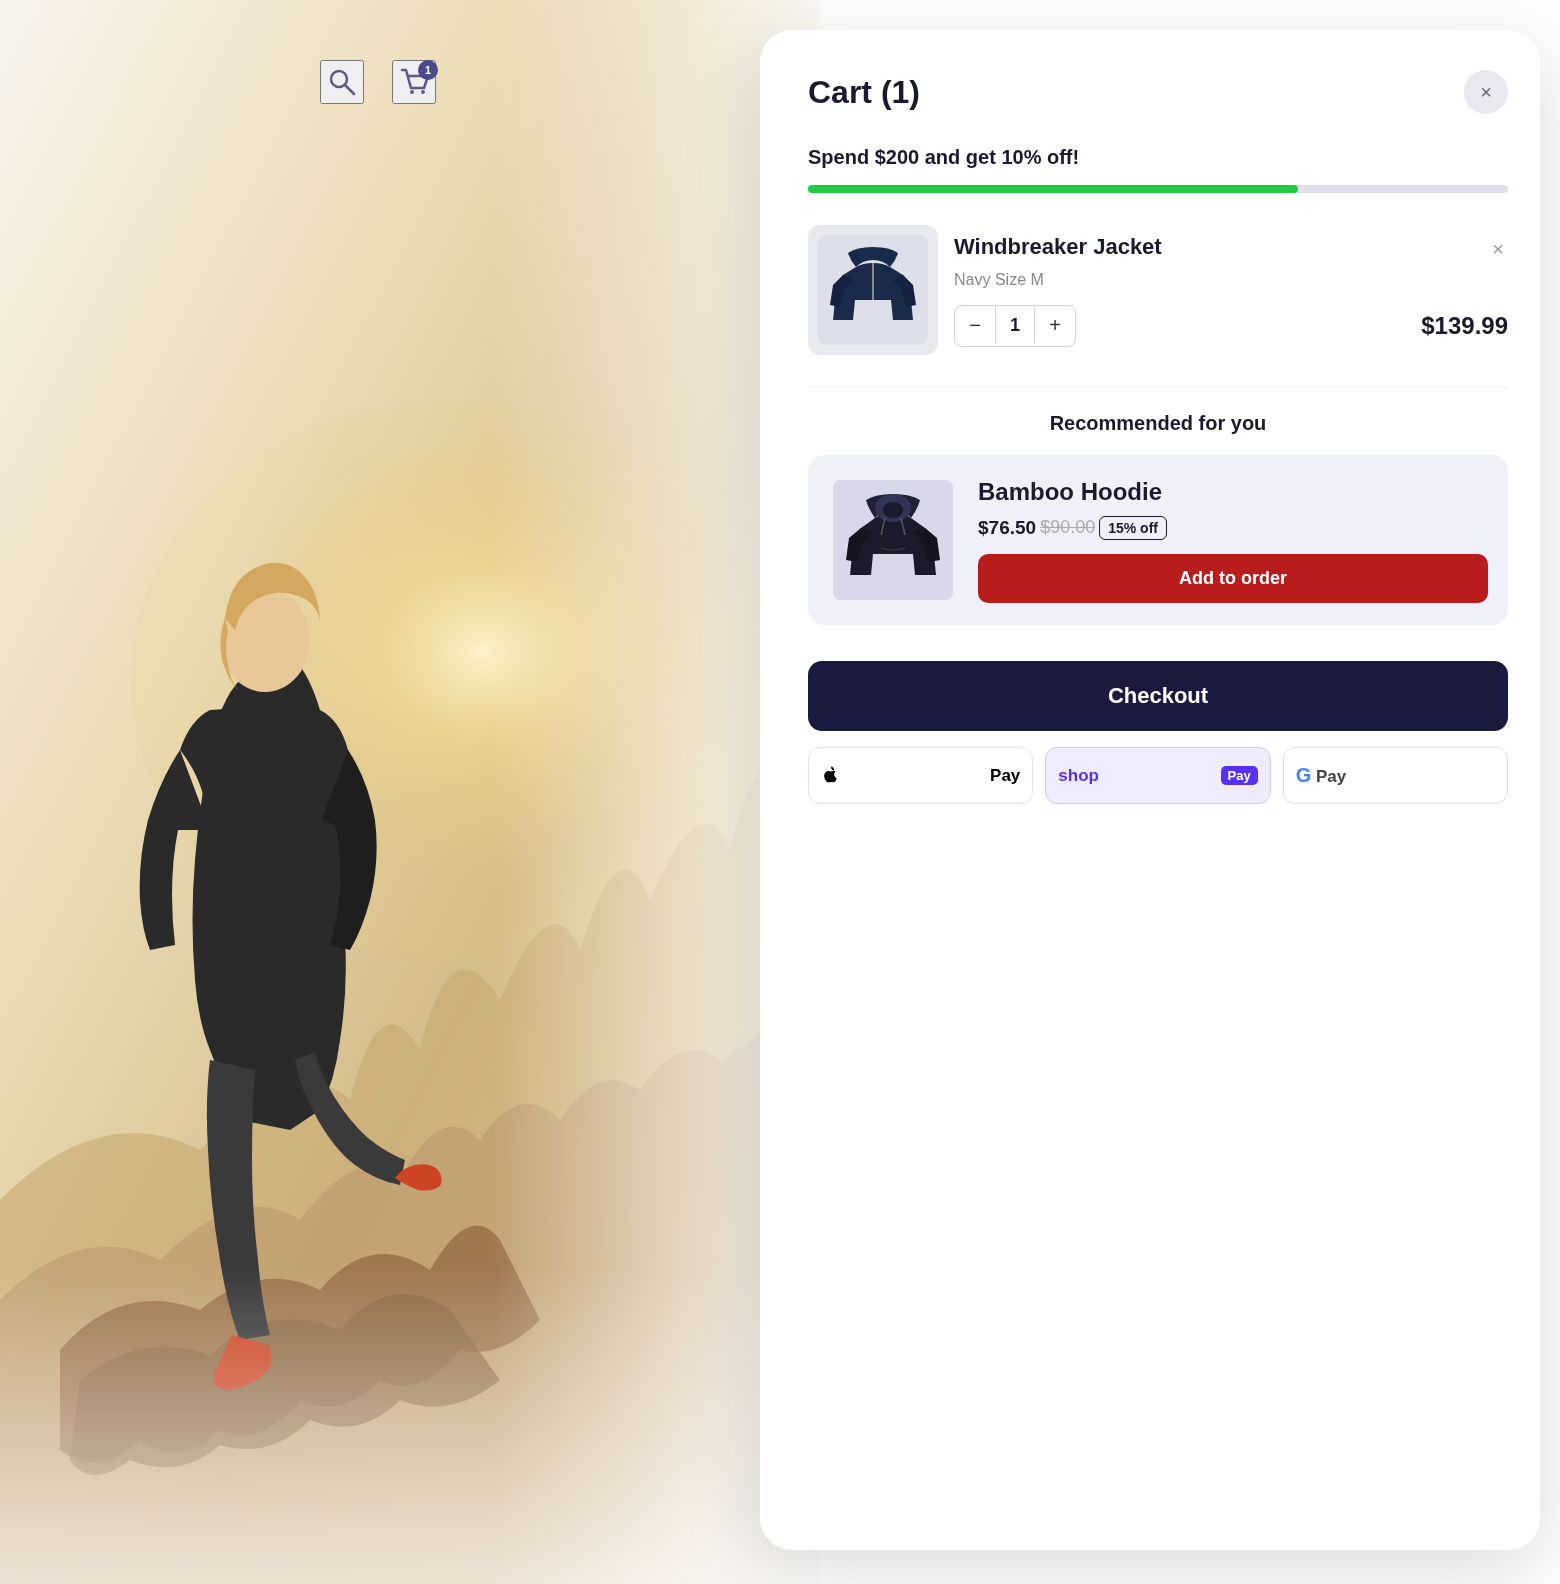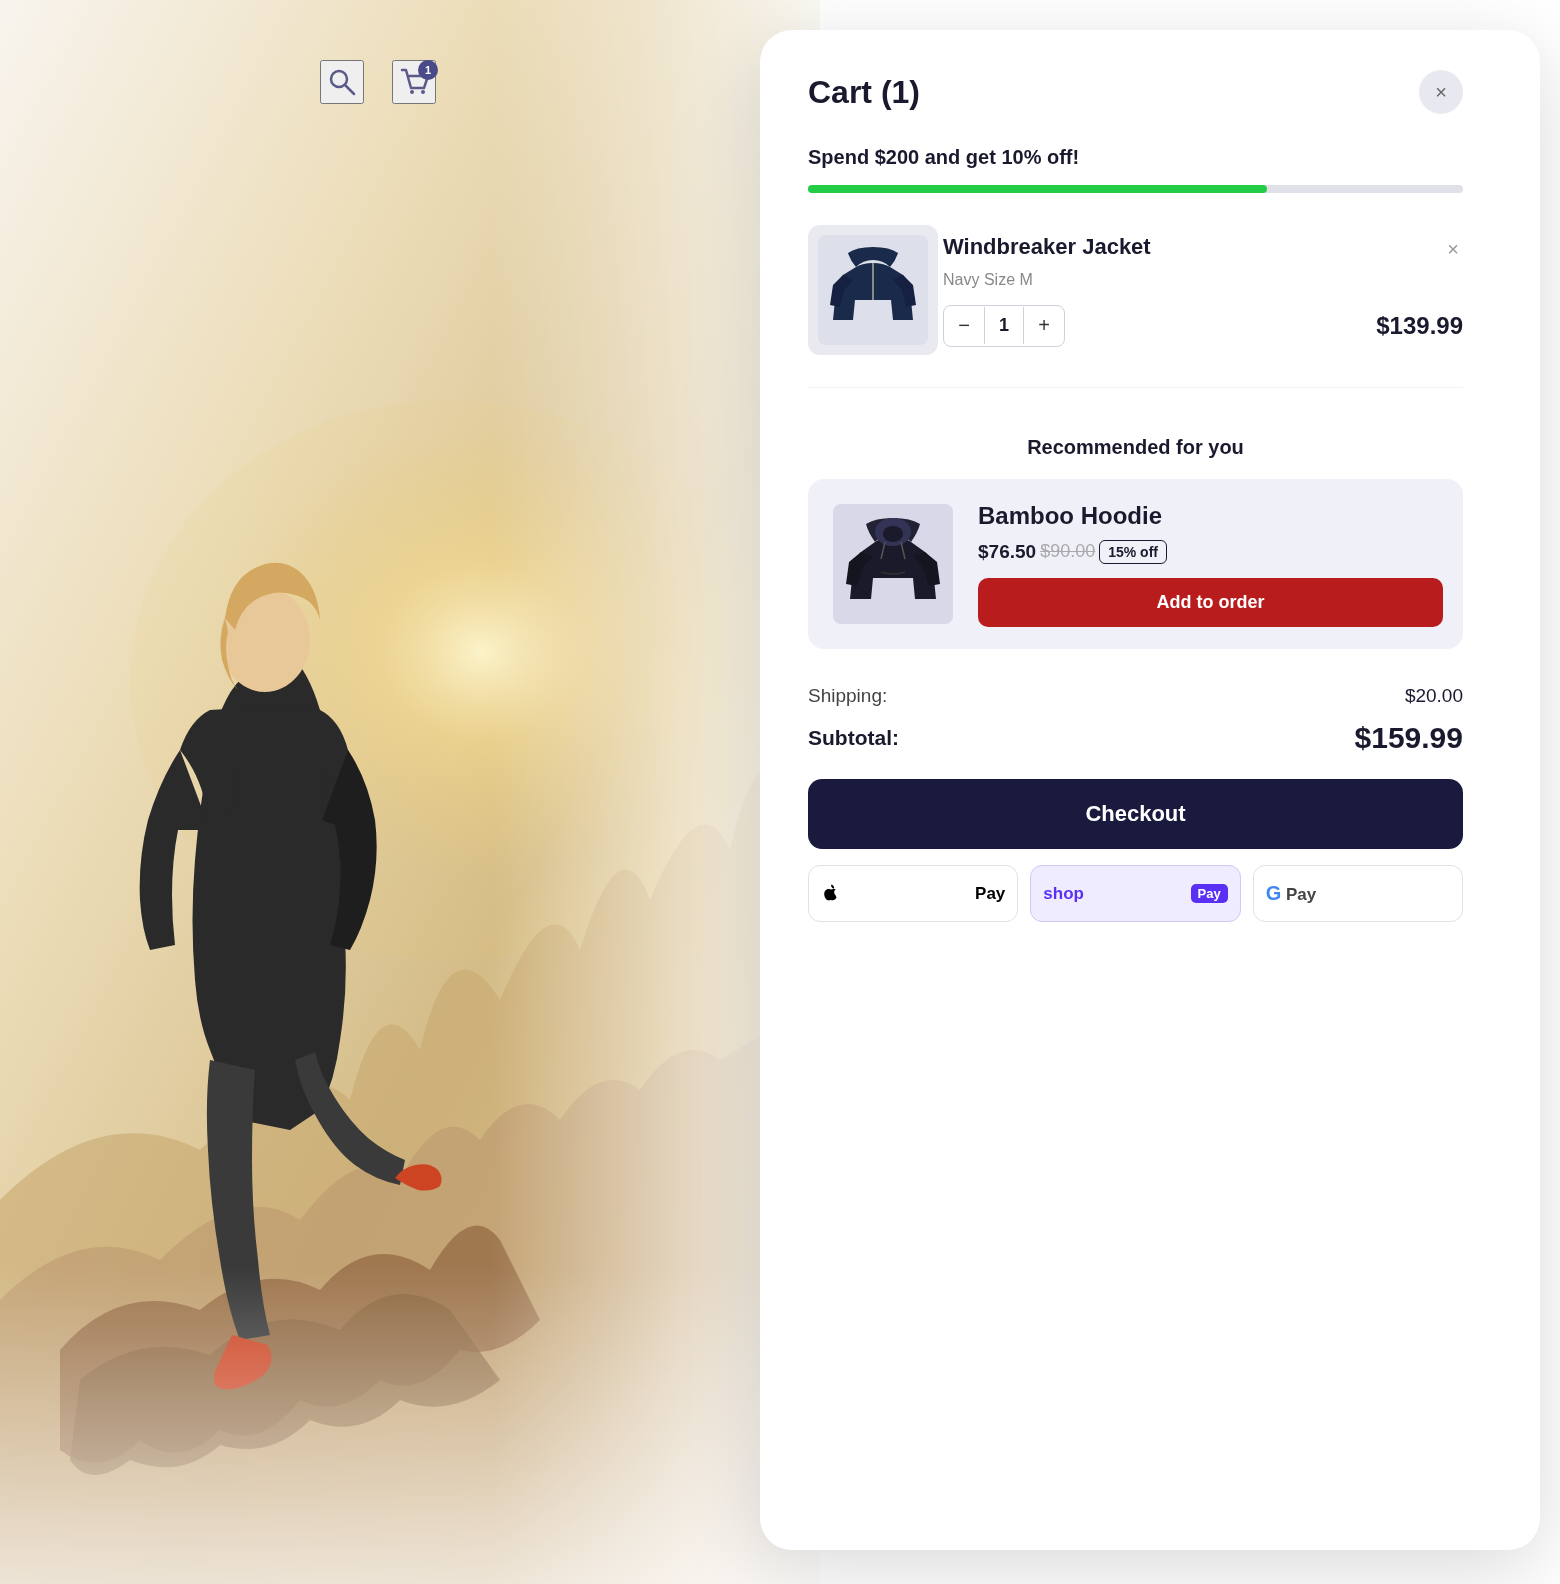--- a/index.html
+++ b/index.html
@@ -78,21 +78,21 @@
       display: flex;
       align-items: center;
       justify-content: center;
       font-size: 11px;
       font-weight: 700;
       color: white;
     }
 
     
     .cart-content {
-      padding: 40px 77px 40px 48px;
+      padding: 40px 32px 40px 48px;
       height: 100%;
       overflow-y: auto;
     }
 
     .cart-header {
       display: flex;
       align-items: center;
       justify-content: space-between;
       margin-bottom: 32px;
     }
@@ -142,22 +142,22 @@
       height: 100%;
       background: #22cc44;
       border-radius: 4px;
       width: 70%;
     }
 
     
     .cart-item {
       display: flex;
       align-items: center;
-      gap: 5px;
-      margin-bottom: 48px;
+      gap: 16px;
+      margin-bottom: 24px;
       padding-bottom: 32px;
       border-bottom: 1px solid #f0f0f5;
     }
 
     .item-image {
       width: 130px;
       height: 130px;
       border-radius: 12px;
       background: #e8eaf0;
       flex-shrink: 0;
@@ -566,30 +566,20 @@
         <div class="rec-pricing">
           <span class="rec-price-new">$76.50</span>
           <span class="rec-price-old">$90.00</span>
           <span class="discount-badge">15% off</span>
         </div>
         <button class="add-to-order-btn">Add to order</button>
       </div>
     </div>
 
     
-    <div class="order-summary">
-      <div class="summary-row">
-        <span class="summary-label">Shipping:</span>
-        <span class="summary-value">$20.00</span>
-      </div>
-      <div class="summary-row">
-        <span class="subtotal-label">Subtotal:</span>
-        <span class="subtotal-value">$159.99</span>
-      </div>
-    </div>
 
     
     <button class="checkout-btn">Checkout</button>
 
     
     <div class="payment-methods">
 
       <button class="payment-btn apple-pay-btn">
         <svg width="20" height="20" viewBox="0 0 20 20">
           <path d="M12.5,2 C13,2.8 13.3,3.7 13.1,4.6 C12.2,4.6 11.2,4.1 10.7,3.3 C10.2,2.5 9.9,1.6 10.2,0.7 C11.1,0.7 12,1.2 12.5,2 Z M15.5,13.5 C15.1,14.2 14.7,15 14,15.6 C13.3,16.2 12.5,16.3 11.8,16.3 C11,16.3 10.5,16 9.8,16 C9.1,16 8.5,16.3 7.7,16.3 C7,16.3 6.2,16.2 5.5,15.5 C4.8,14.9 4.3,14 3.9,13.2 C3.1,11.5 3,9.7 3.5,8.1 C3.9,6.8 4.7,5.9 5.7,5.4 C6.5,5 7.4,4.9 8.2,5.1 C8.9,5.3 9.5,5.6 10.1,5.6 C10.7,5.6 11.3,5.3 12.2,5.1 C13,4.9 13.9,5 14.6,5.5 C14,5.9 13.5,6.5 13.3,7.3 C13,8.4 13.3,9.6 14,10.4 C14.6,11.1 15.1,12.3 15.5,13.5 Z" fill="#000"></path>

